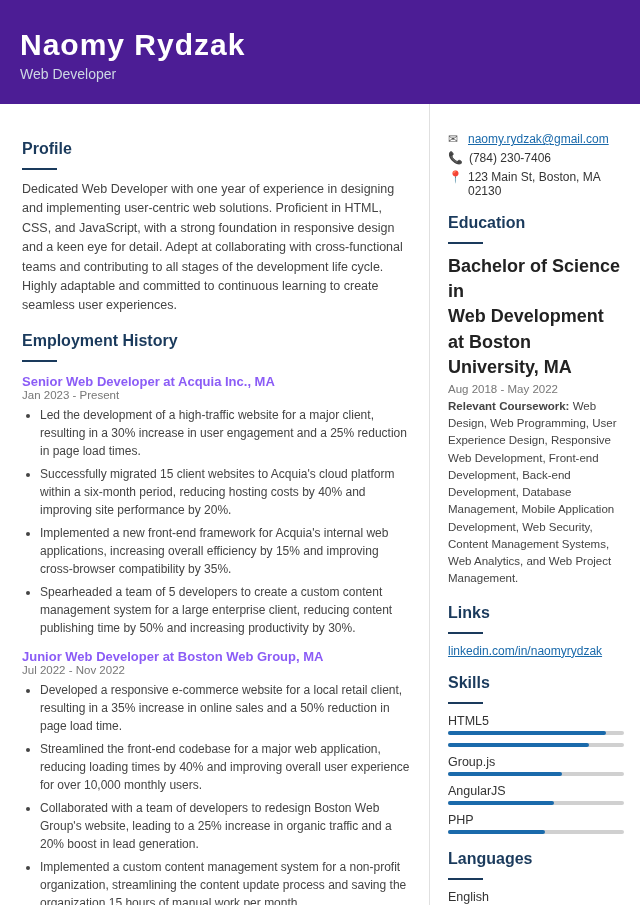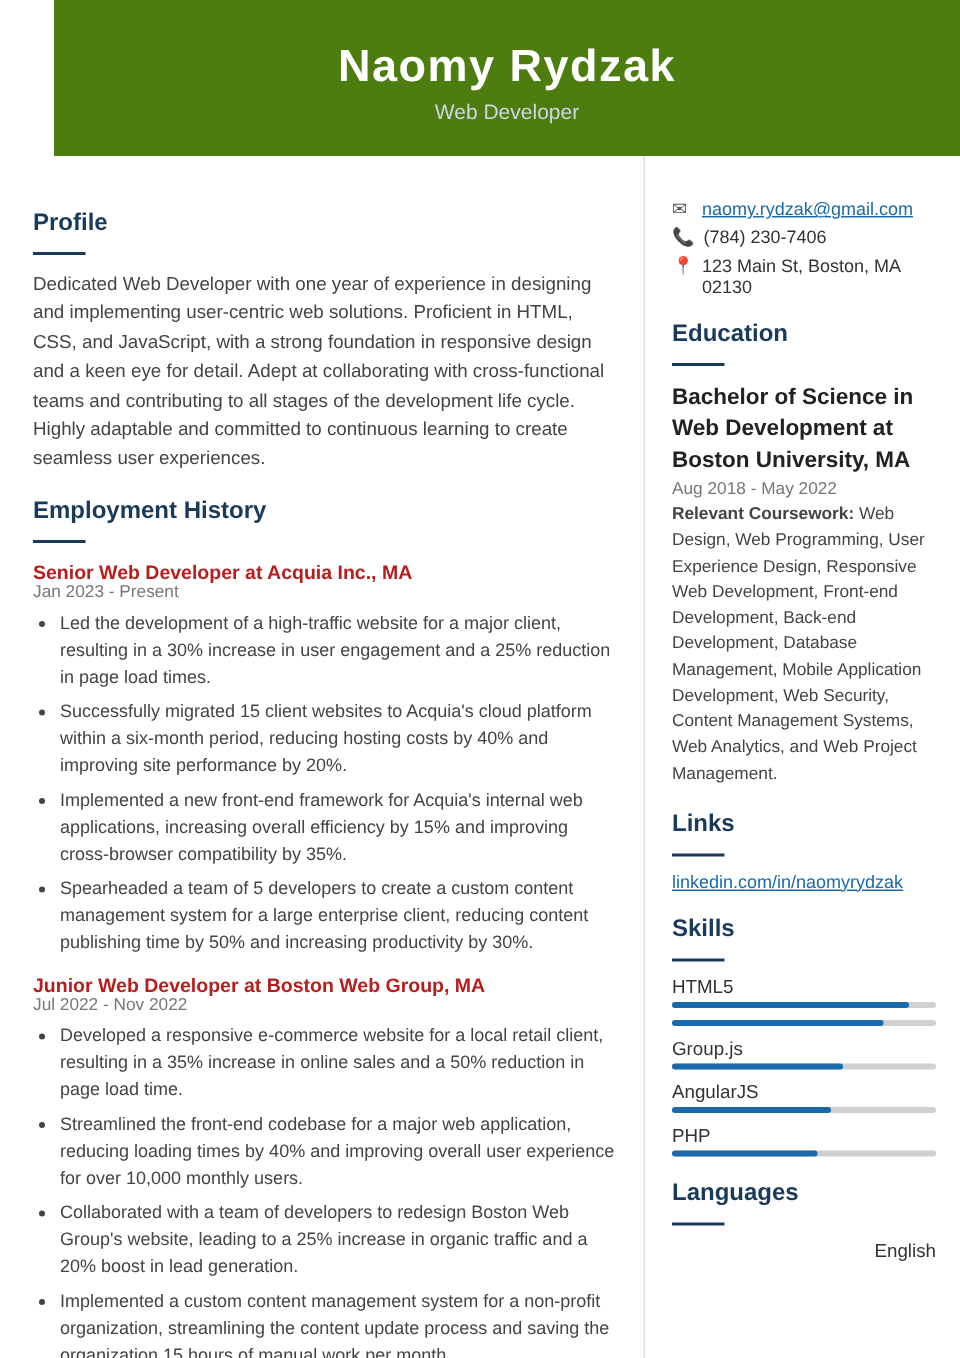--- a/index.html
+++ b/index.html
@@ -1,24 +1,23 @@
 <!DOCTYPE html>
 <html><head>
   <meta charset="utf-8">
   <style>
     * { box-sizing: border-box; margin: 0; padding: 0; }
     body { font-family: Arial, sans-serif; font-size: 13px; color: #333; background: #fff; width: 640px; min-height: 905px; }
 
     
     .header {
-      background-color: #4d7c0f;
+      background-color: #4c1d95;
       color: white;
-      text-align: center;
+      text-align: left;
       padding: 28px 20px 22px;
-      margin-left: 36px;
     }
     .header-name {
       font-size: 30px;
       font-weight: bold;
       letter-spacing: 1px;
     }
     .header-title {
       font-size: 14px;
       margin-top: 4px;
       color: #cdd8e3;
@@ -62,21 +61,21 @@
     .profile-text {
       font-size: 12.5px;
       line-height: 1.55;
       color: #444;
     }
 
     
     .job-title {
       font-size: 13px;
       font-weight: bold;
-      color: #b91c1c;
+      color: #8b5cf6;
       margin-top: 12px;
     }
     .job-date {
       font-size: 11.5px;
       color: #777;
       margin-bottom: 5px;
     }
     .job-bullets {
       padding-left: 18px;
     }
@@ -100,21 +99,21 @@
       font-size: 12px;
       min-width: 14px;
     }
     .contact-email {
       color: #1a6aab;
       text-decoration: underline;
     }
 
     
     .edu-degree {
-      font-size: 15px;
+      font-size: 18px;
       font-weight: bold;
       line-height: 1.4;
       color: #222;
       margin-top: 4px;
     }
     .edu-date {
       font-size: 11.5px;
       color: #777;
       margin: 3px 0;
     }
@@ -149,21 +148,20 @@
     }
     .skill-bar-fill {
       height: 4px;
       background: #1a6aab;
       border-radius: 2px;
     }
 
     
     .lang-item {
       margin-bottom: 8px;
-      text-align: right;
     }
     .lang-label {
       font-size: 12.5px;
       color: #333;
       margin-bottom: 3px;
     }
 
     .section-gap { margin-top: 16px; }
   </style>
 </head>

